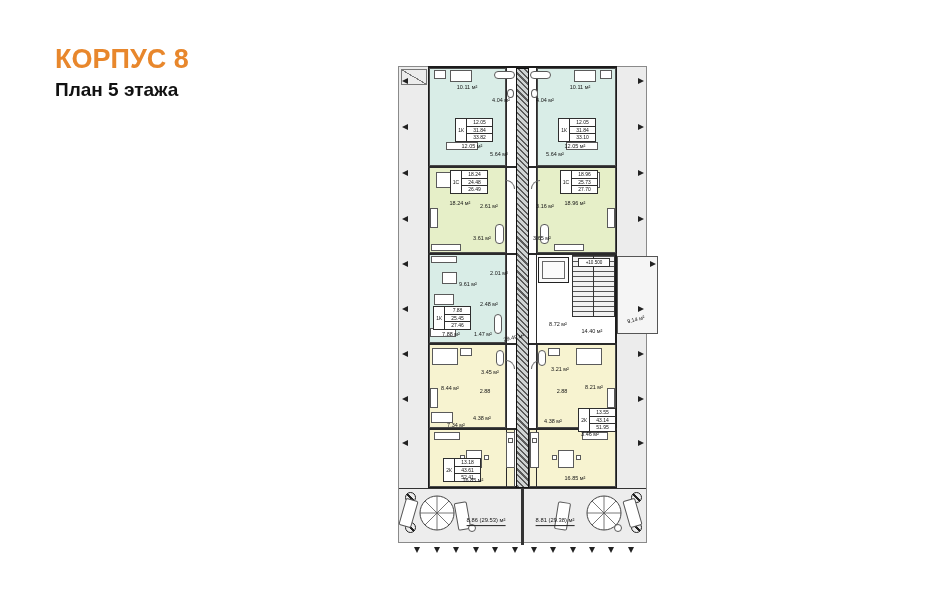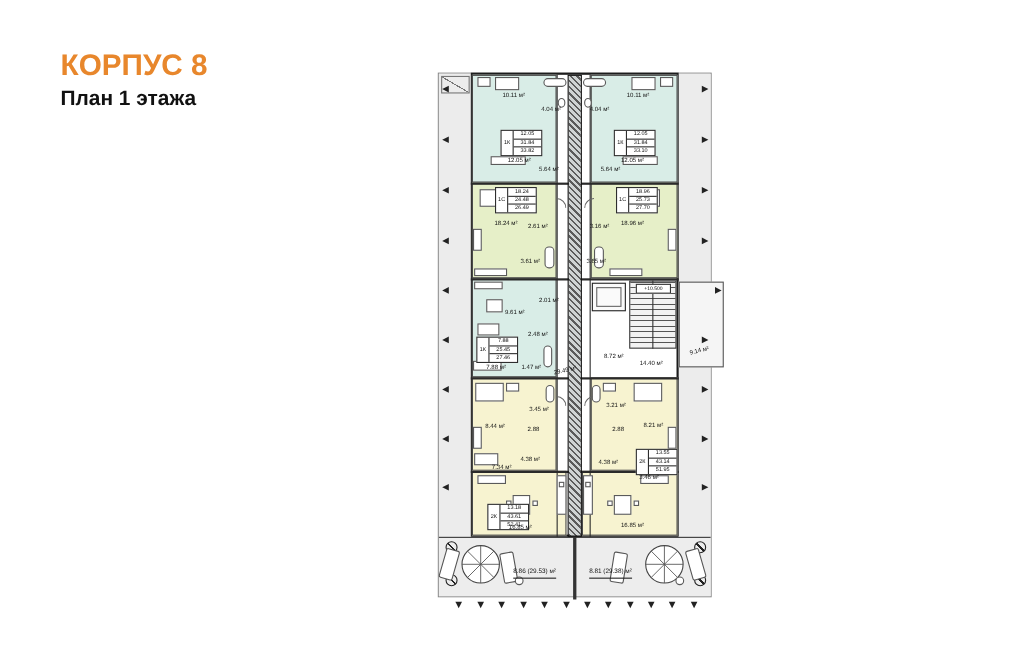--- a/index.html
+++ b/index.html
@@ -70,21 +70,21 @@
          background:linear-gradient(to top right,transparent 48%,#777 48%,#777 52%,transparent 52%)}
   .chaise{position:absolute;width:11px;height:26px;border:1px solid #555;background:#fff;border-radius:2px}
   .door{position:absolute;width:8px;height:8px;border:1px solid #666;border-left:none;border-bottom:none;
         border-radius:0 100% 0 0;background:transparent}
 </style>
 </head>
 <body>
 
 <div class="title">
   <div class="big">КОРПУС 8</div>
-  <div class="sub">План 1 этажа</div>
+  <div class="sub">План 5 этажа</div>
 </div>
 
 <div class="plan">
 
   <div class="abs boundary"></div>
   <div class="abs walk walkL"></div>
   <div class="abs walk walkR"></div>
   <div class="abs terrace"></div>
   <div class="xmark"></div>
 

